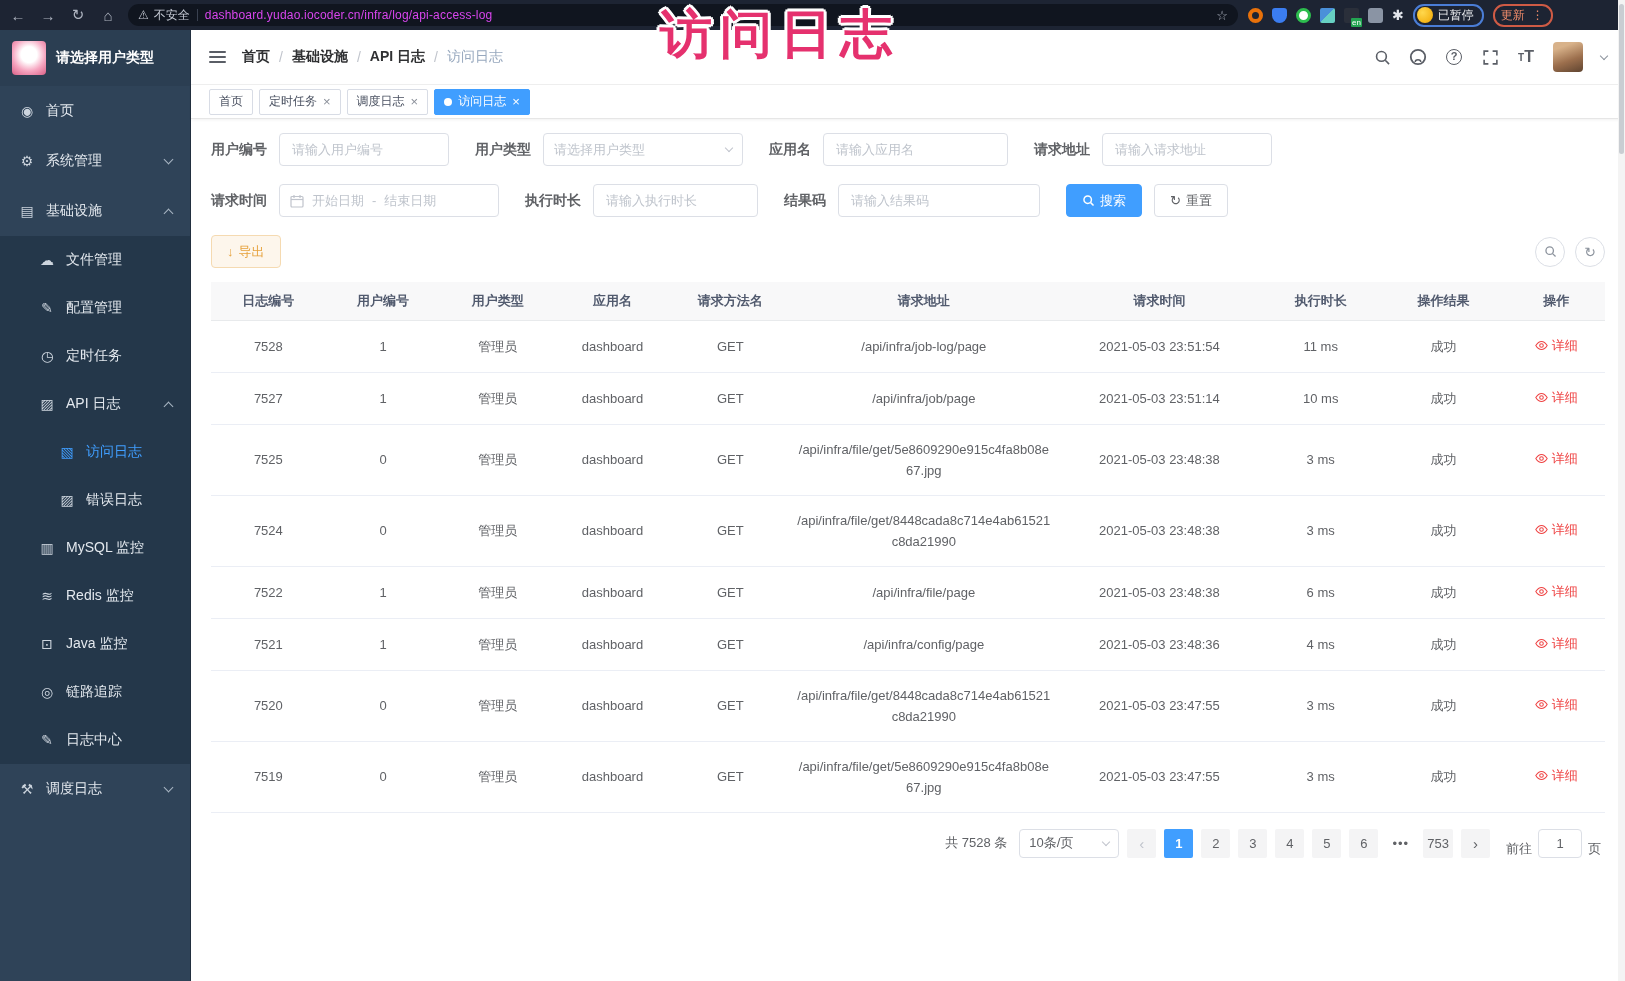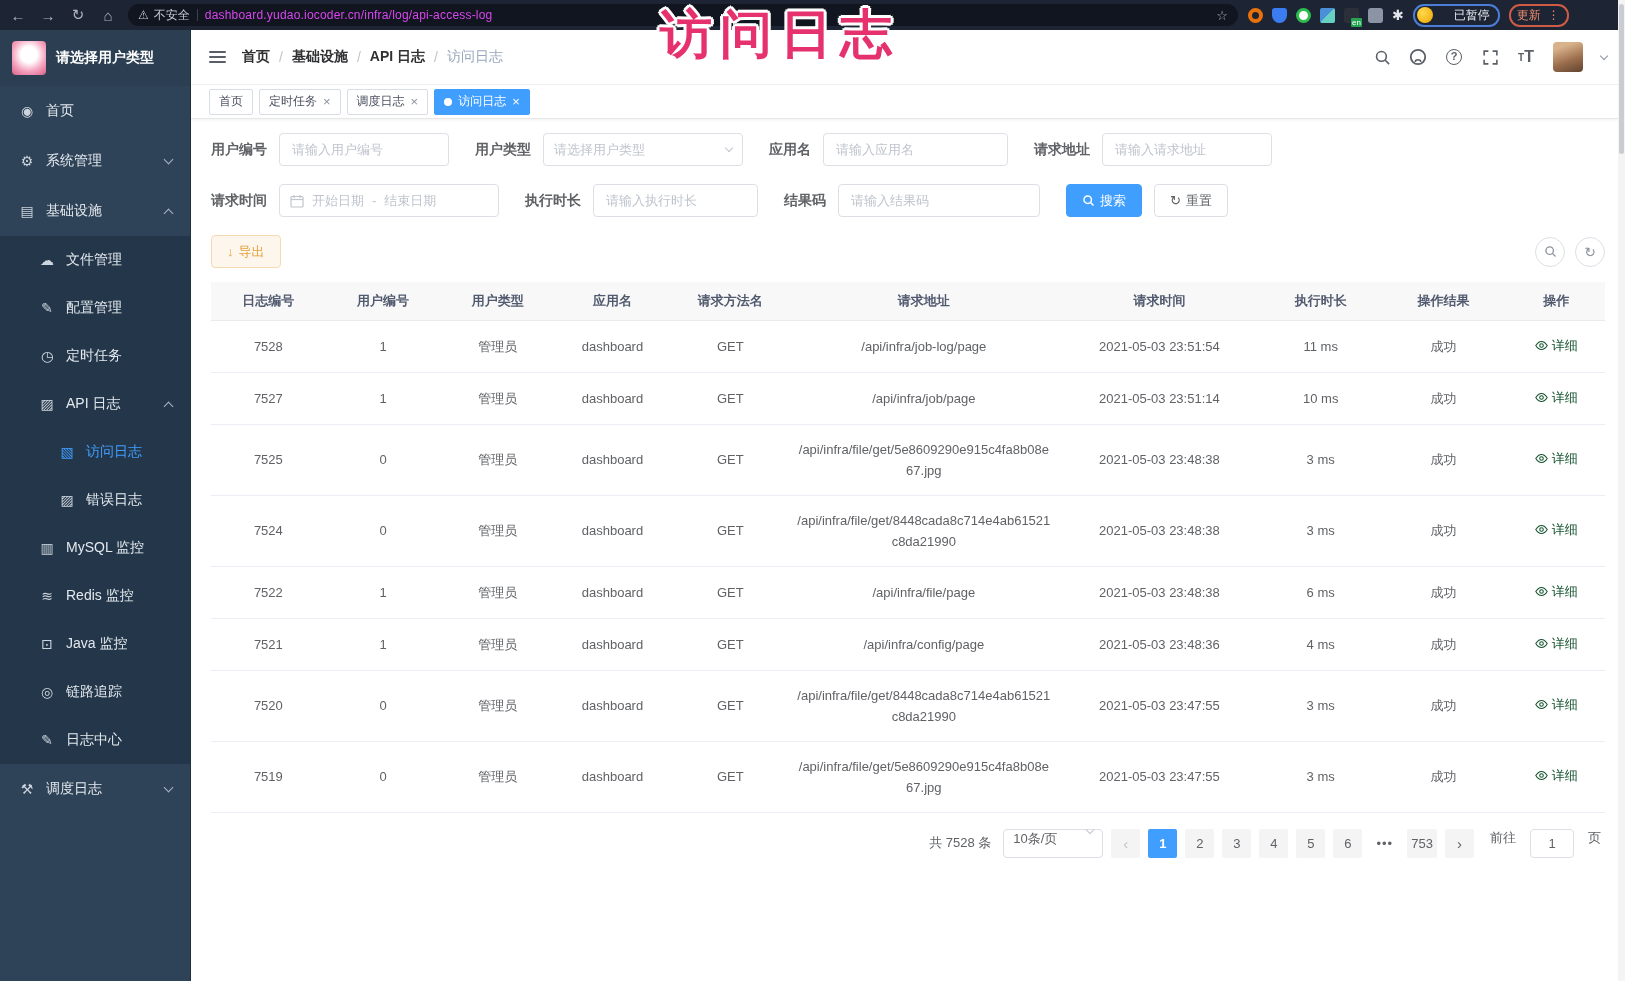--- a/index.html
+++ b/index.html
@@ -17,21 +17,21 @@
   .ext-row { display:flex; align-items:center; gap:9px; }
   .ext { width:15px; height:15px; border-radius:50%; display:inline-block; }
   .ext.donut { border:4px solid #e8710a; background:transparent; }
   .ext.shield { background:#3b7df0; border-radius:3px 3px 50% 50%; }
   .ext.greenc { border:3px solid #2dbd4e; background:#fff; }
   .ext.cubes { background:linear-gradient(135deg,#4a90d9 50%,#67d0c2 50%); border-radius:2px; }
   .ext.enbadge { background:#2a2f3a; border-radius:2px; position:relative; }
   .ext.enbadge::after { content:"en"; position:absolute; right:-3px; bottom:-4px; background:#23a552; color:#fff; font-size:8px; line-height:9px; padding:0 1px; border-radius:1px; }
   .ext.ghosty { background:#8a94a4; border-radius:3px; }
   .ext.star8 { background:transparent; color:#e3e6ec; font-size:14px; width:auto; height:auto; }
-  .pill { display:flex; align-items:center; gap:21px; border-radius:11px; padding:1px 8px 1px 2px; font-size:12px; }
+  .pill { display:flex; align-items:center; gap:5px; border-radius:11px; padding:1px 8px 1px 2px; font-size:12px; }
   .pill.paused { border:2px solid #4a7dd6; color:#e8eaed; }
   .pill .emoji { width:16px; height:16px; border-radius:50%; background:radial-gradient(circle at 35% 35%,#ffd84d,#f0a500); }
   .pill.update { border:2px solid #cf5b45; color:#ee8a6a; padding:1px 6px; gap:7px; }
   .pill.update .dots { color:#ee8a6a; letter-spacing:1px; }
 
   
   .app { display:flex; height:951px; }
 
   
   .sidebar { width:190px; background:#2f4358; color:#e3e8ee; flex-shrink:0; overflow:hidden; }
@@ -90,32 +90,32 @@
   .btn.primary { background:#409eff; border-color:#409eff; color:#fff; }
   .btn.warning-plain { background:#fdf6ec; border-color:#f5dab1; color:#e6a23c; }
   .toolbar-row { display:flex; align-items:center; justify-content:space-between; margin-bottom:14px; }
   .mini-btns { display:flex; gap:10px; }
   .mini-circle { width:30px; height:30px; border:1px solid #dcdfe6; border-radius:50%; display:flex; align-items:center; justify-content:center; color:#8c939d; cursor:pointer; background:#fff; font-size:14px; }
 
   
   table { width:100%; border-collapse:collapse; table-layout:fixed; }
   thead th { background:#f8f8f9; color:#515a6e; font-size:13px; font-weight:bold; height:38px; text-align:center; border-bottom:1px solid #e8eaec; }
   tbody td { text-align:center; font-size:13px; color:#606266; padding:14px 6px; border-bottom:1px solid #ebeef5; word-break:break-all; line-height:21px; }
-  .detail-link { color:#14532d; cursor:pointer; display:inline-flex; align-items:center; gap:4px; white-space:nowrap; }
+  .detail-link { color:#ef4444; cursor:pointer; display:inline-flex; align-items:center; gap:4px; white-space:nowrap; }
   .detail-link svg { flex-shrink:0; }
 
   
   .pager { display:flex; align-items:center; justify-content:flex-end; gap:8px; padding:16px 4px 0 0; color:#606266; font-size:13px; }
   .pg-total { margin-right:4px; }
-  .pg-size { width:100px; height:29px; border:1px solid #dcdfe6; border-radius:4px; display:flex; align-items:flex-start; justify-content:space-between; padding:0 9px; color:#606266; cursor:pointer; background:#fff; }
+  .pg-size { width:100px; height:29px; border:1px solid #dcdfe6; border-radius:4px; display:flex; align-items:center; justify-content:space-between; padding:0 9px; color:#606266; cursor:pointer; background:#fff; }
   .pg-btn { min-width:29px; height:29px; border-radius:2px; background:#f4f4f5; color:#606266; display:flex; align-items:center; justify-content:center; cursor:pointer; font-size:13px; padding:0 4px; }
   .pg-btn.arrow { color:#c0c4cc; font-size:15px; }
   .pg-btn.active { background:#409eff; color:#fff; font-weight:bold; }
   .pg-btn.ellipsis { background:transparent; letter-spacing:1px; color:#606266; }
-  .pg-goto { display:flex; align-items:flex-start; gap:14px; margin-left:8px; }
+  .pg-goto { display:flex; align-items:flex-end; gap:6px; margin-left:8px; }
   .pg-input { width:44px; height:29px; border:1px solid #dcdfe6; border-radius:4px; text-align:center; font-size:13px; color:#606266; outline:none; font-family:inherit; }
 
   
   .stamp { position:absolute; left:660px; top:0px; font-size:52px; font-weight:900; color:#e5316e; letter-spacing:8px; z-index:99; white-space:nowrap;
     text-shadow:-2px -2px 0 #fff, 2px -2px 0 #fff, -2px 2px 0 #fff, 2px 2px 0 #fff, 0 -3px 0 #fff, 0 3px 0 #fff, -3px 0 0 #fff, 3px 0 0 #fff; }
 
   
   .scrollstrip { position:absolute; right:0; top:0; bottom:0; width:7px; background:#f4f4f4; }
   .scrollthumb { position:absolute; top:4px; right:1px; width:5px; height:150px; background:#c9cdd2; border-radius:3px; }
 </style>

